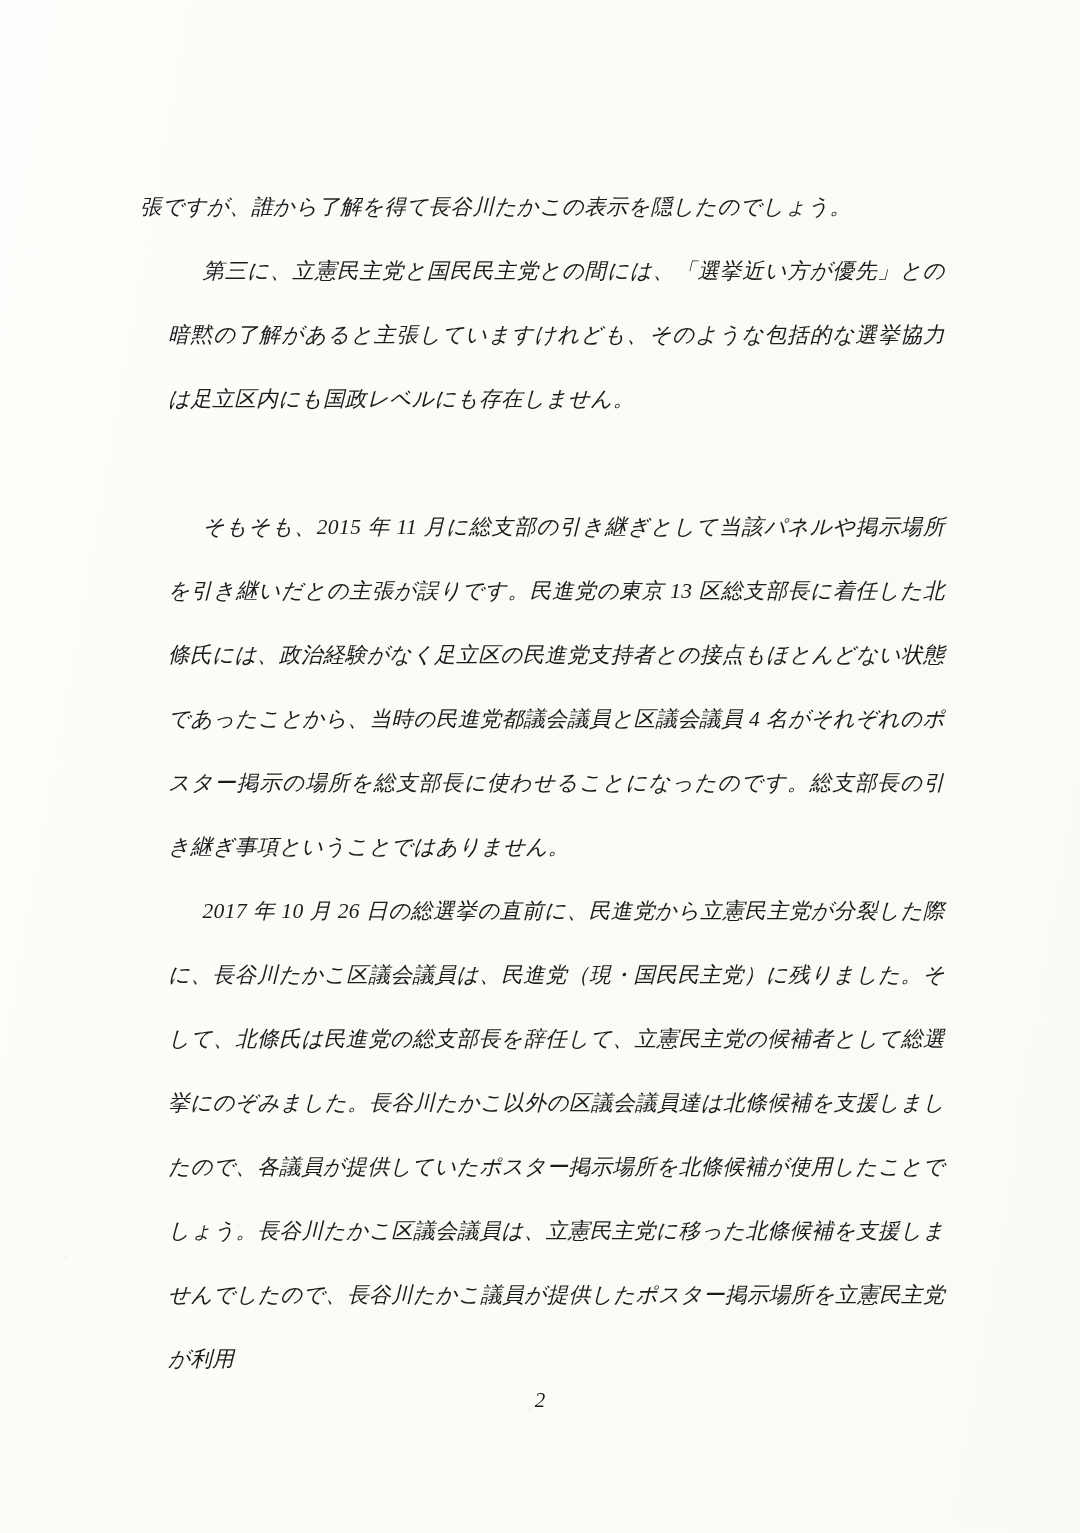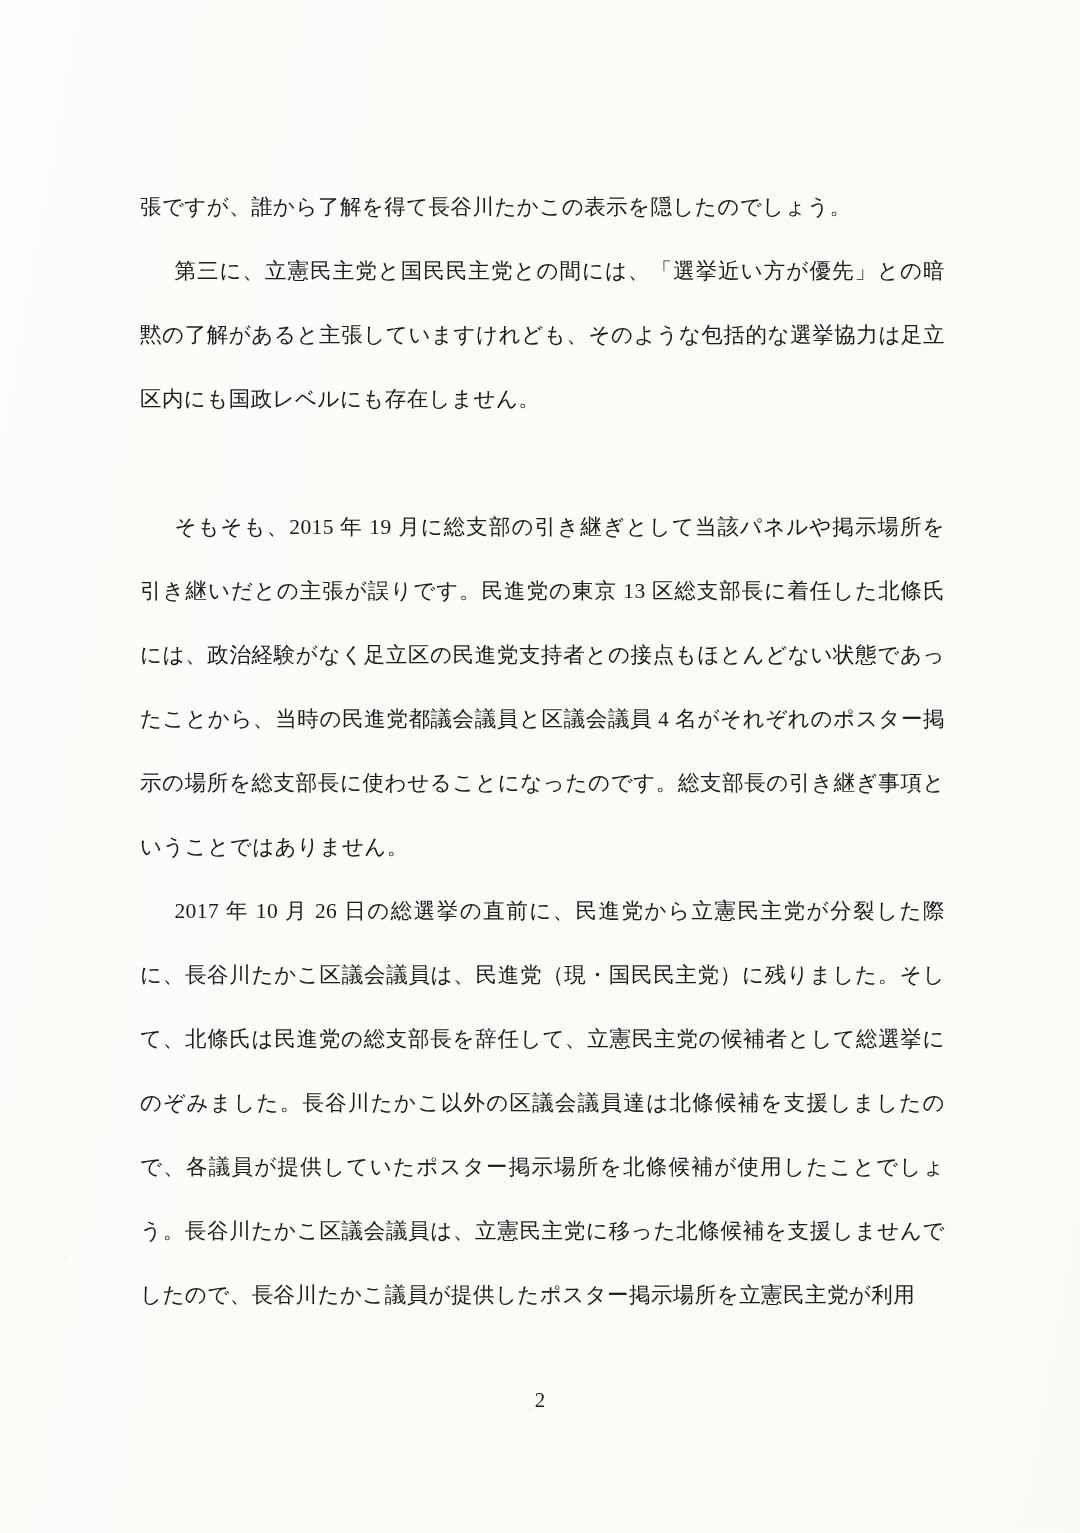--- a/index.html
+++ b/index.html
@@ -13,20 +13,21 @@
     font-family: "Liberation Serif", "DejaVu Serif", serif;
     color: #1a1a1a;
     position: relative;
     overflow: hidden;
   }
   
   .page {
     position: absolute;
     inset: 0;
     background: linear-gradient(100deg, #fdfdfb 0%, #fcfbf8 40%, #fbfaf7 100%);
+    font-style: italic;
   }
   .scan-noise {
     position: absolute;
     inset: 0;
     pointer-events: none;
     background:
       radial-gradient(circle at 6% 82%, rgba(120,120,110,0.05) 0 2px, transparent 3px),
       radial-gradient(circle at 22% 80%, rgba(120,120,110,0.05) 0 2px, transparent 3px),
       radial-gradient(circle at 49% 92%, rgba(120,120,110,0.06) 0 2px, transparent 3px);
   }
@@ -40,20 +41,21 @@
     margin: 0;
     font-size: 21.5px;
     line-height: 64px;
     letter-spacing: 0.02em;
     text-align: justify;
     text-justify: inter-character;
     color: #1b1b1b;
   }
   p.indent {
     text-indent: 1.6em;
+    margin-left: 28px;
   }
   .gap {
     height: 64px;
   }
   .page-number {
     position: absolute;
     left: 0;
     right: 0;
     top: 1388px;
     text-align: center;
@@ -65,18 +67,18 @@
 </head>
 <body>
 
 <div class="page">
   <div class="scan-noise"></div>
 
   <div class="content">
     <p>張ですが、誰から了解を得て長谷川たかこの表示を隠したのでしょう。</p>
     <p class="indent">第三に、立憲民主党と国民民主党との間には、「選挙近い方が優先」との暗黙の了解があると主張していますけれども、そのような包括的な選挙協力は足立区内にも国政レベルにも存在しません。</p>
     <div class="gap"></div>
-    <p class="indent">そもそも、2015 年 19 月に総支部の引き継ぎとして当該パネルや掲示場所を引き継いだとの主張が誤りです。民進党の東京 13 区総支部長に着任した北條氏には、政治経験がなく足立区の民進党支持者との接点もほとんどない状態であったことから、当時の民進党都議会議員と区議会議員 4 名がそれぞれのポスター掲示の場所を総支部長に使わせることになったのです。総支部長の引き継ぎ事項ということではありません。</p>
+    <p class="indent">そもそも、2015 年 11 月に総支部の引き継ぎとして当該パネルや掲示場所を引き継いだとの主張が誤りです。民進党の東京 13 区総支部長に着任した北條氏には、政治経験がなく足立区の民進党支持者との接点もほとんどない状態であったことから、当時の民進党都議会議員と区議会議員 4 名がそれぞれのポスター掲示の場所を総支部長に使わせることになったのです。総支部長の引き継ぎ事項ということではありません。</p>
     <p class="indent">2017 年 10 月 26 日の総選挙の直前に、民進党から立憲民主党が分裂した際に、長谷川たかこ区議会議員は、民進党（現・国民民主党）に残りました。そして、北條氏は民進党の総支部長を辞任して、立憲民主党の候補者として総選挙にのぞみました。長谷川たかこ以外の区議会議員達は北條候補を支援しましたので、各議員が提供していたポスター掲示場所を北條候補が使用したことでしょう。長谷川たかこ区議会議員は、立憲民主党に移った北條候補を支援しませんでしたので、長谷川たかこ議員が提供したポスター掲示場所を立憲民主党が利用</p>
   </div>
 
   <div class="page-number">2</div>
 </div>
 
 </body></html>

